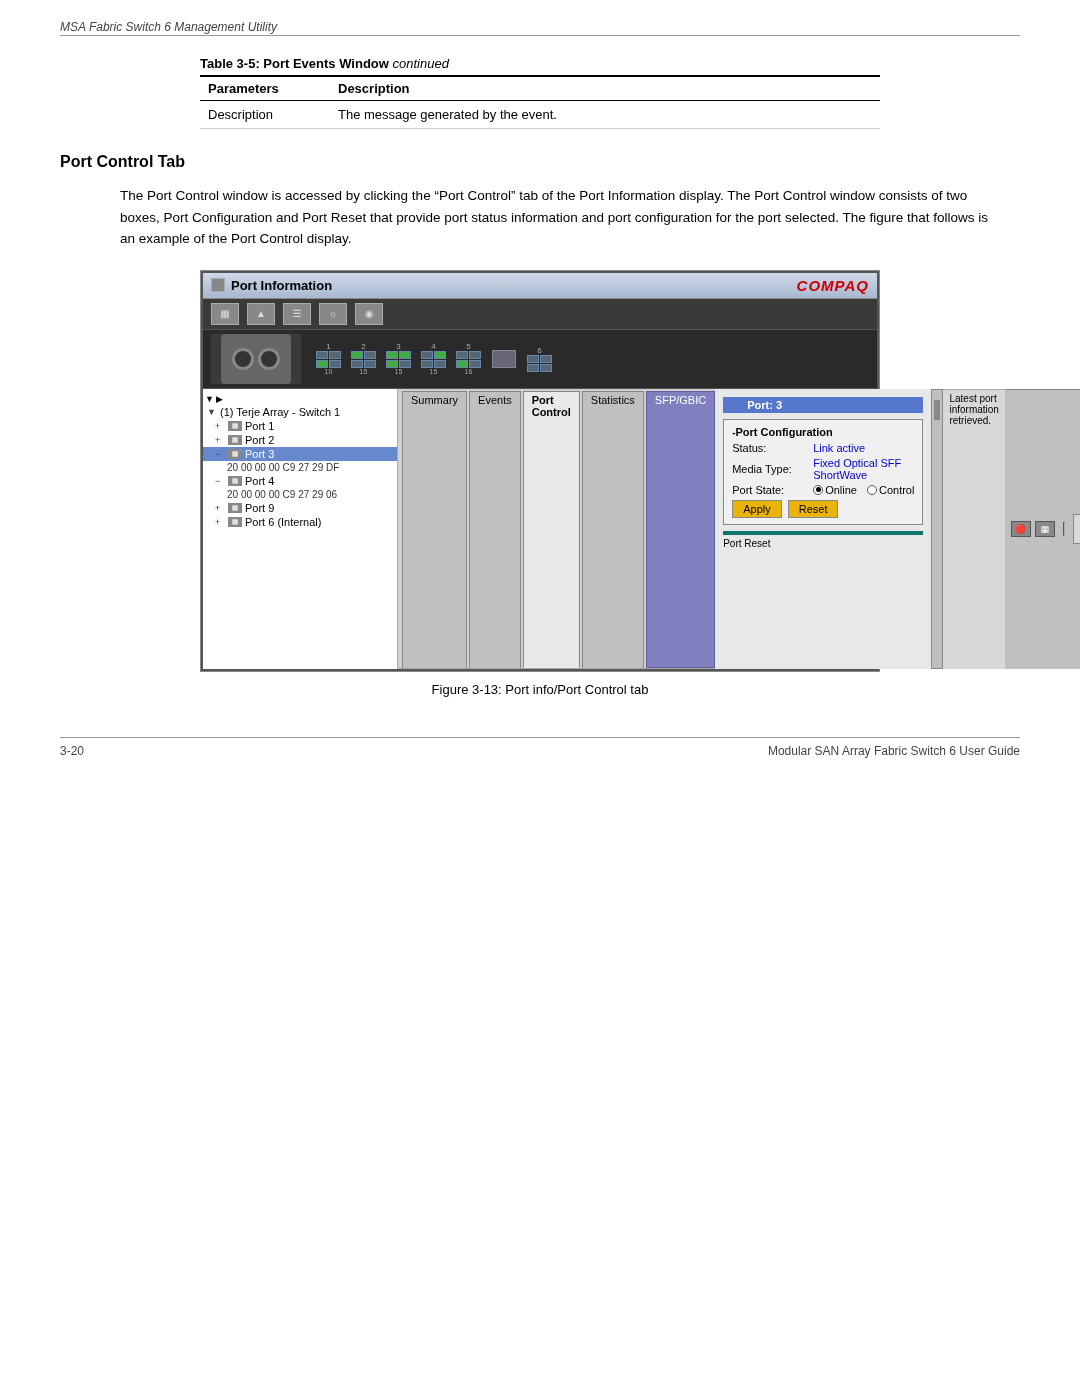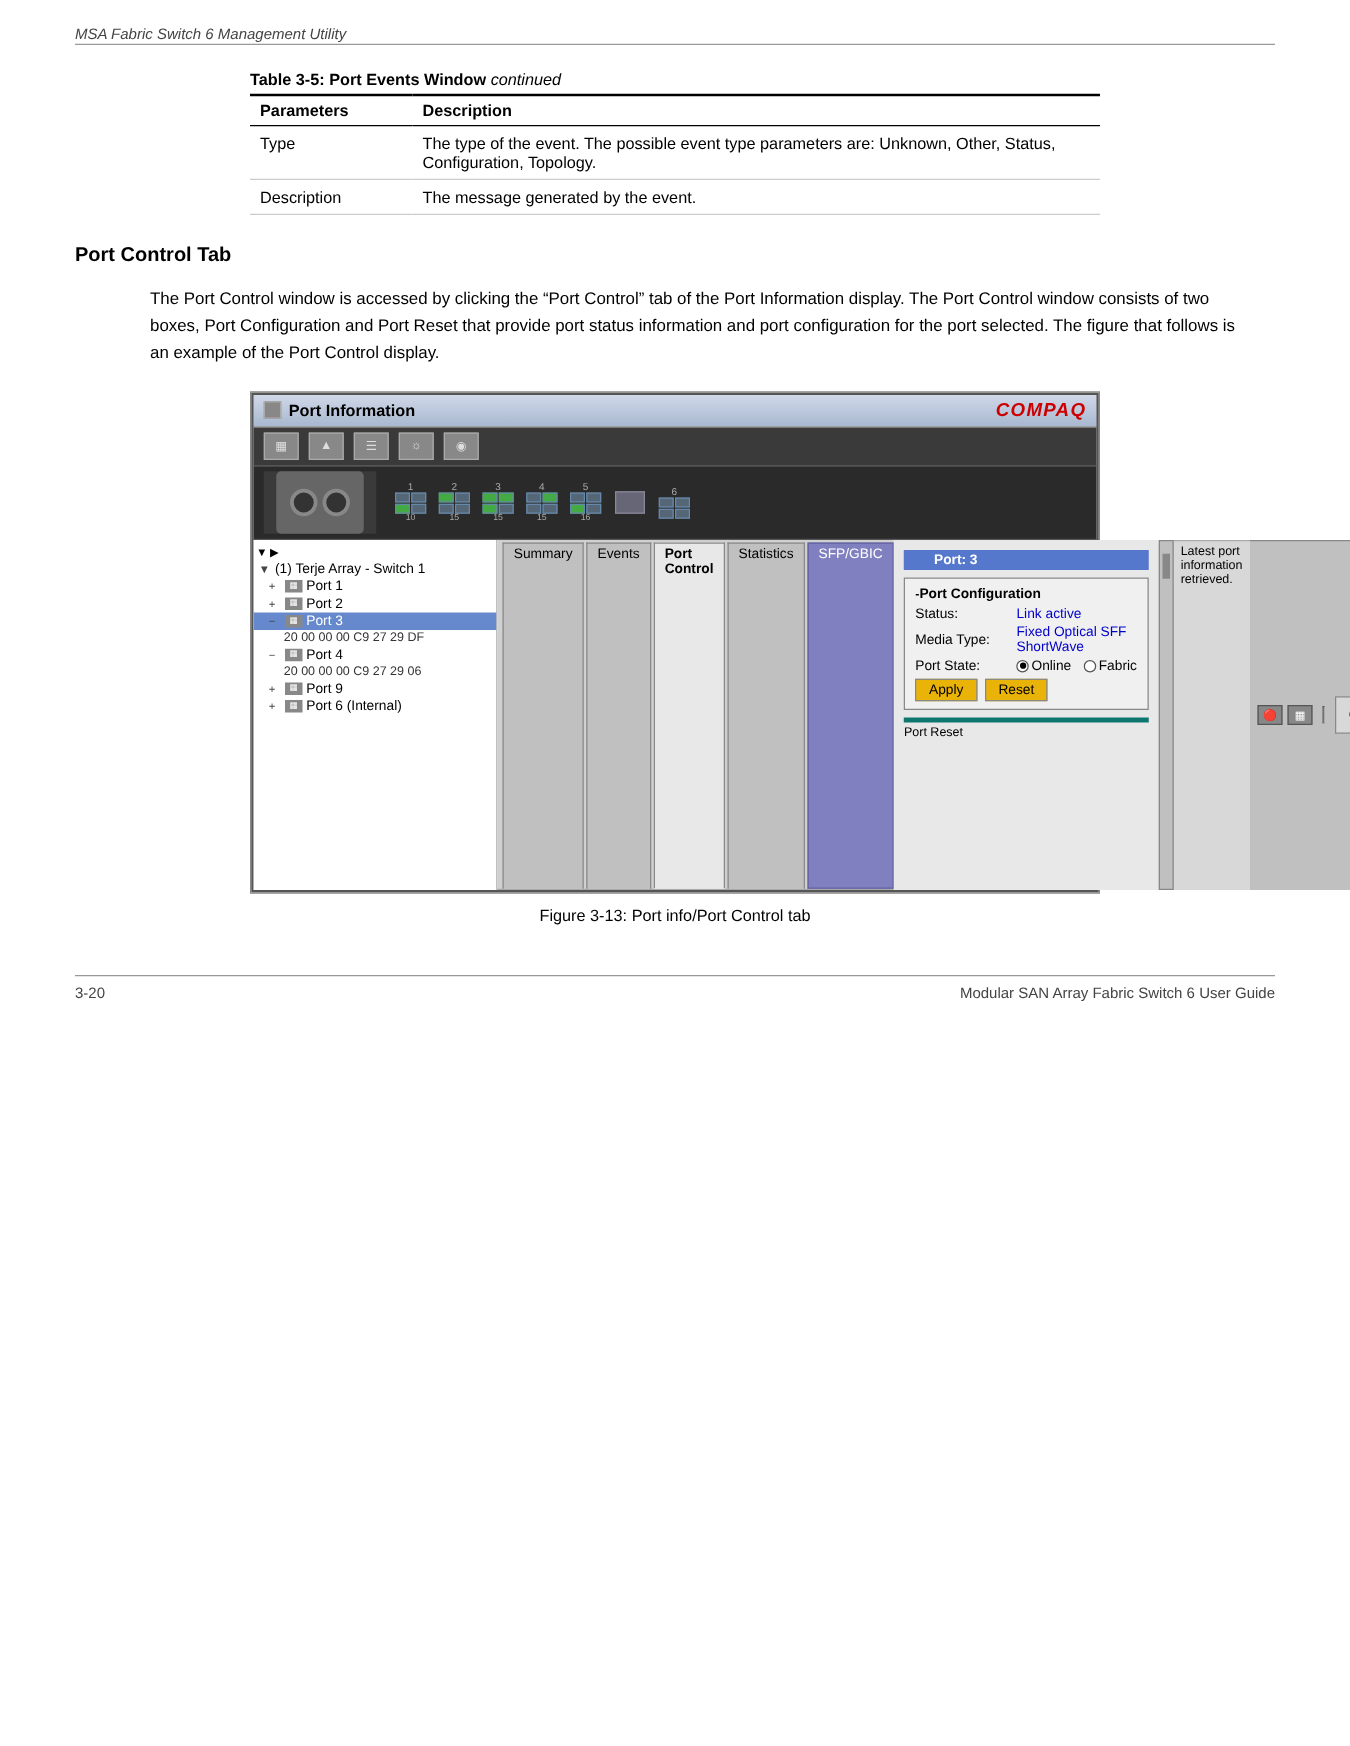--- a/index.html
+++ b/index.html
@@ -524,24 +524,20 @@
       <span class="continued">continued</span>
     </div>
     <table class="doc-table">
       <thead>
         <tr>
           <th>Parameters</th>
           <th>Description</th>
         </tr>
       </thead>
       <tbody>
-        <tr>
-          <td>Type</td>
-          <td>The type of the event. The possible event type parameters are: Unknown, Other, Status, Configuration, Topology.</td>
-        </tr>
         <tr>
           <td>Description</td>
           <td>The message generated by the event.</td>
         </tr>
       </tbody>
     </table>
   </div>
 
   <div>
     <div class="section-heading">Port Control Tab</div>
@@ -759,21 +755,21 @@
                   </div>
                   <div class="config-row">
                     <span class="config-label">Port State:</span>
                     <div class="radio-group">
                       <div class="radio-item">
                         <div class="radio-dot selected"></div>
                         <span>Online</span>
                       </div>
                       <div class="radio-item">
                         <div class="radio-dot"></div>
-                        <span>Fabric</span>
+                        <span>Control</span>
                       </div>
                     </div>
                   </div>
                   <div class="button-row">
                     <button class="small-btn">Apply</button>
                     <button class="small-btn">Reset</button>
                   </div>
                 </div>
 
                 <div style="font-size:10px;color:#000;border-top:4px solid #0f766e;padding-top:3px;">

